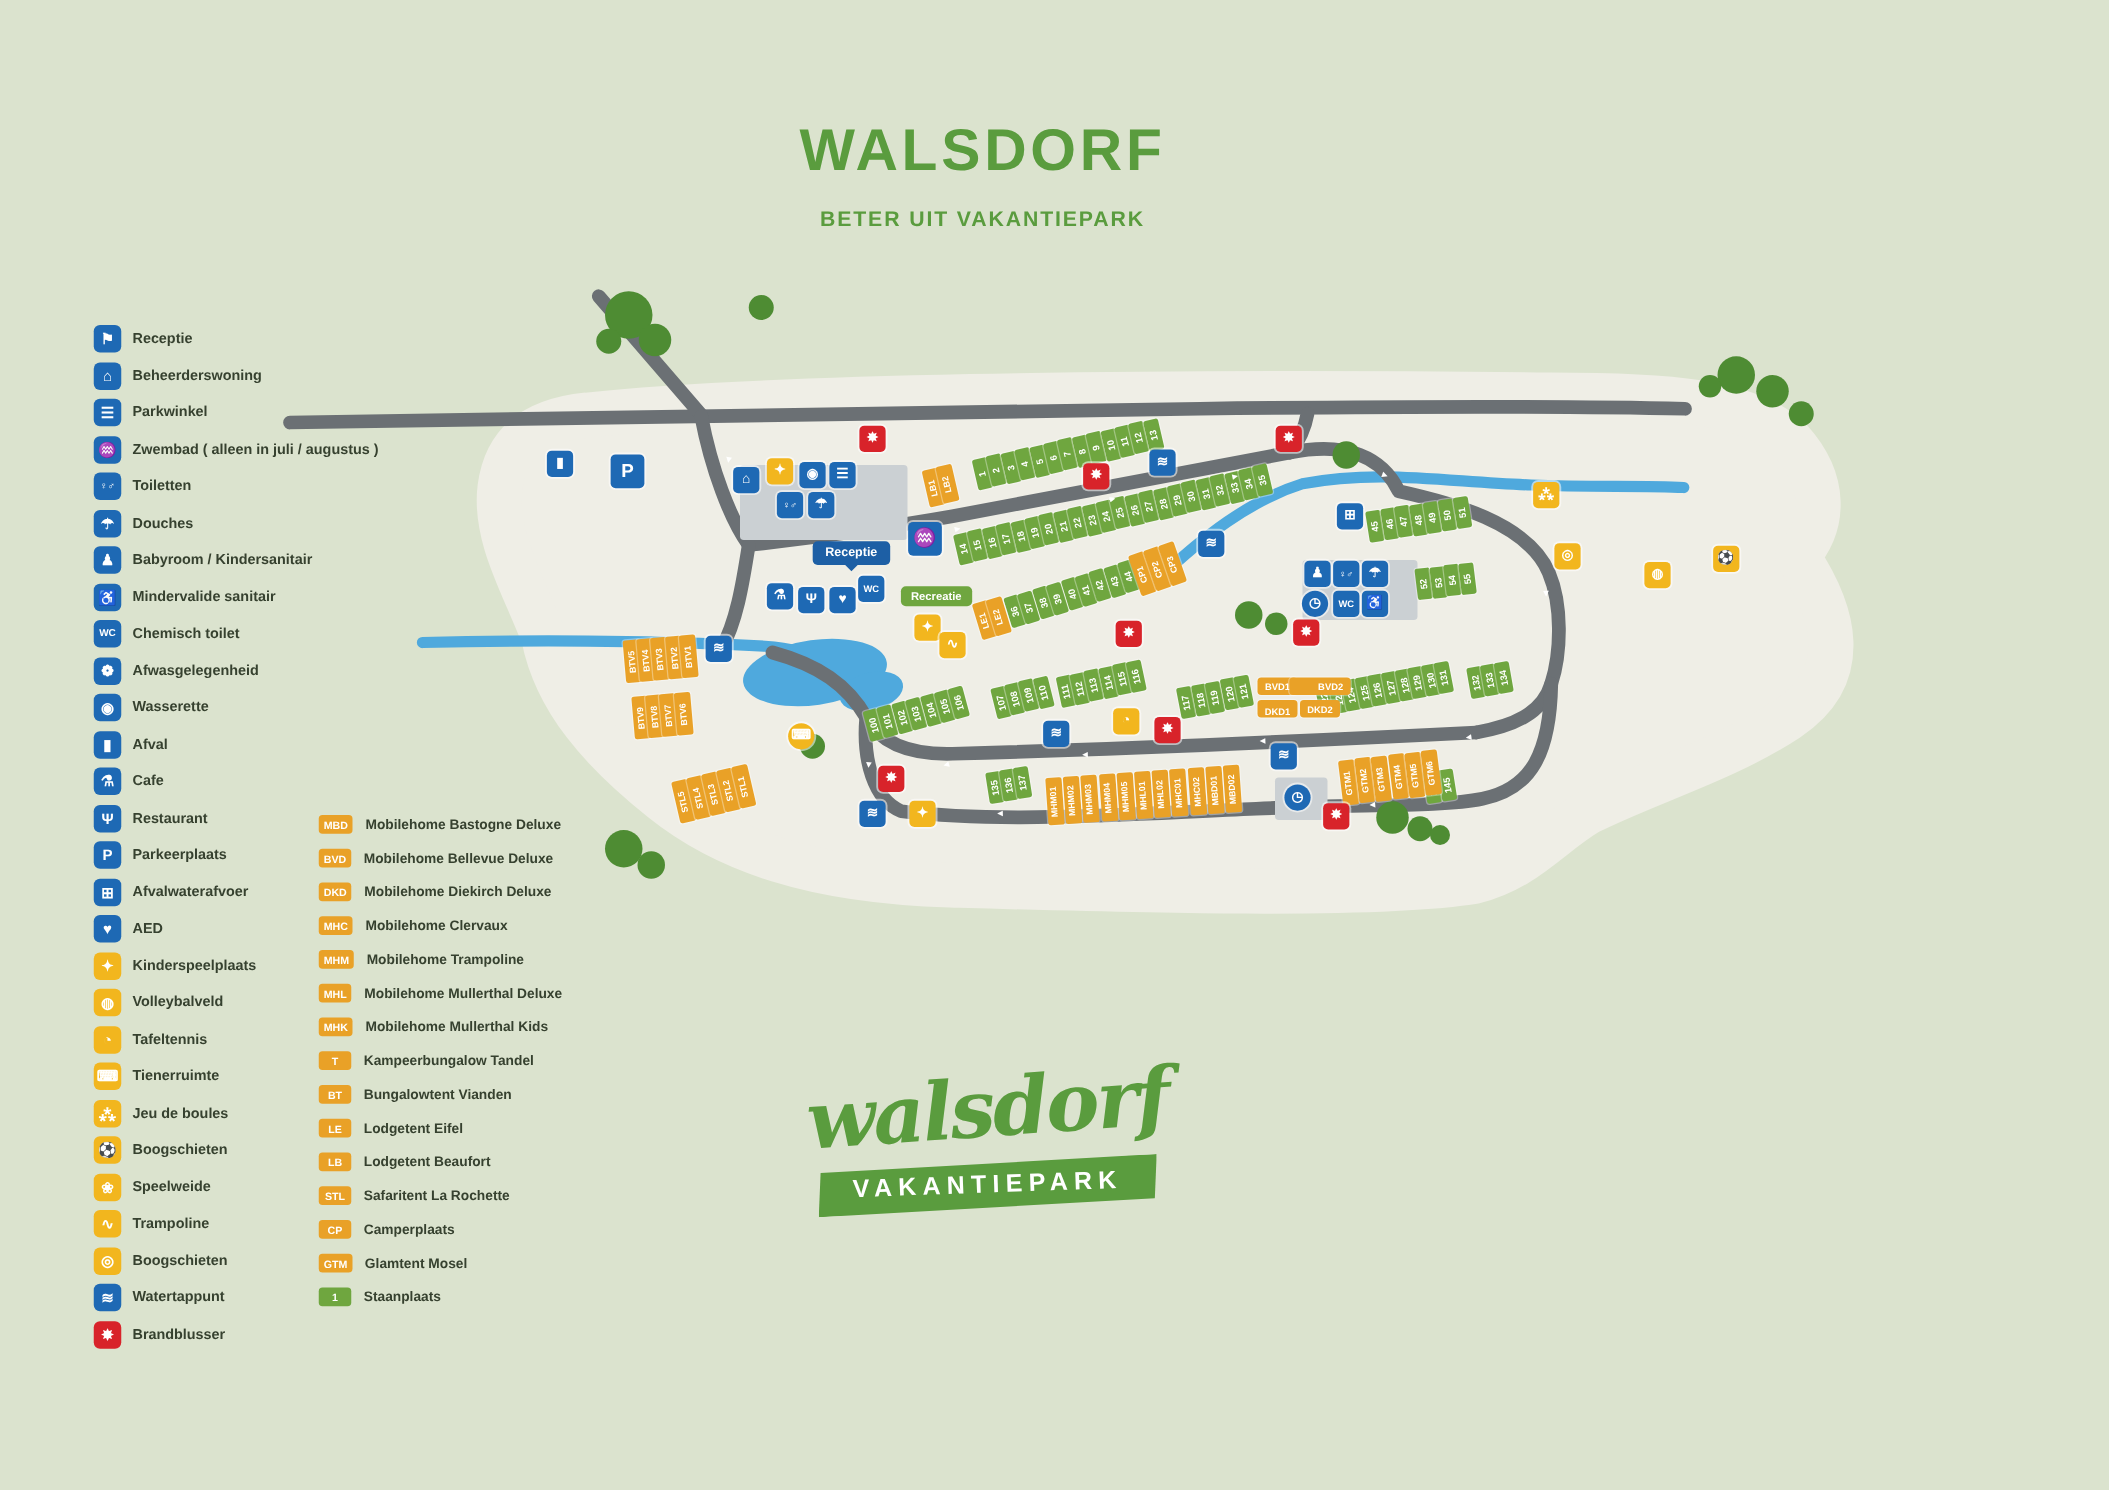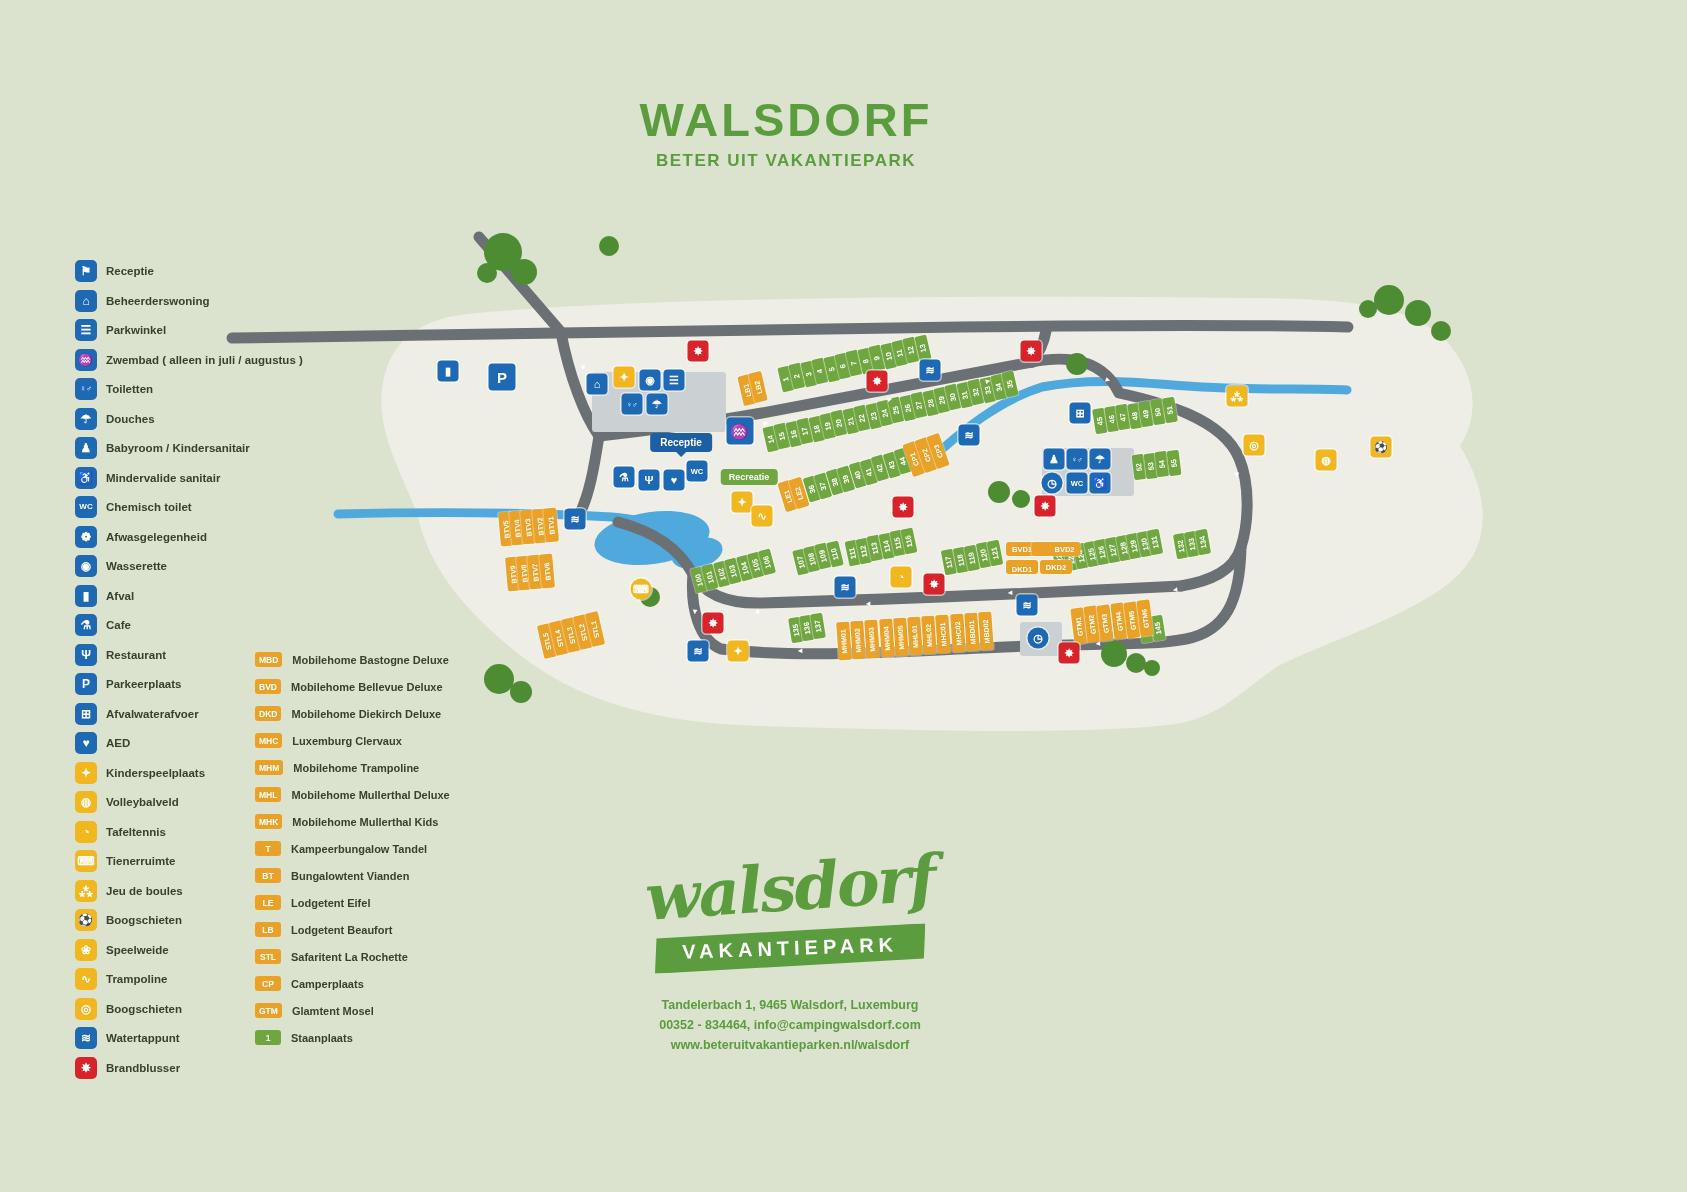--- a/index.html
+++ b/index.html
@@ -7,21 +7,21 @@
     width:1687px;height:1192px;
     background:#dbe3ce;
     font-family:"Liberation Sans", sans-serif;
     position:relative;overflow:hidden;
   }
   .page{position:absolute;inset:0;}
 
   
   .title-block{position:absolute;left:786px;top:92px;transform:translateX(-50%);text-align:center;color:#5a9c3e;}
   .title-block h1{margin:0;font-size:47px;font-weight:800;letter-spacing:3px;}
-  .title-block h2{margin:4px 0 0;font-size:17px;font-weight:800;letter-spacing:1.5px;}
+  .title-block h2{margin:19px 0 0;font-size:17px;font-weight:800;letter-spacing:1.5px;}
 
   
   .legend-fac{position:absolute;left:75px;top:260px;display:flex;flex-direction:column;gap:7.5px;}
   .leg-row{display:flex;align-items:center;gap:9px;height:22px;}
   .leg-ic{width:22px;height:22px;border-radius:5px;color:#fff;display:flex;align-items:center;justify-content:center;
           font-size:12px;font-weight:bold;flex:0 0 22px;line-height:1;}
   .leg-ic.txt{font-size:8px;letter-spacing:0;}
   .c-blue{background:#1e69b4;}
   .c-yellow{background:#f2b61e;}
   .c-red{background:#d8232a;}
@@ -740,21 +740,21 @@
       <div class="acc-row">
         <span class="acc-badge">BVD</span>
         <span class="acc-label">Mobilehome Bellevue Deluxe</span>
       </div>
       <div class="acc-row">
         <span class="acc-badge">DKD</span>
         <span class="acc-label">Mobilehome Diekirch Deluxe</span>
       </div>
       <div class="acc-row">
         <span class="acc-badge">MHC</span>
-        <span class="acc-label">Luxemburg Clervaux</span>
+        <span class="acc-label">Mobilehome Clervaux</span>
       </div>
       <div class="acc-row">
         <span class="acc-badge">MHM</span>
         <span class="acc-label">Mobilehome Trampoline</span>
       </div>
       <div class="acc-row">
         <span class="acc-badge">MHL</span>
         <span class="acc-label">Mobilehome Mullerthal Deluxe</span>
       </div>
       <div class="acc-row">
@@ -791,20 +791,15 @@
       </div>
       <div class="acc-row">
         <span class="acc-badge green">1</span>
         <span class="acc-label">Staanplaats</span>
       </div>
     </div>
 
   <div class="footer">
     <div class="logo-script">walsdorf</div>
     <div><span class="banner">VAKANTIEPARK</span></div>
-    <div class="addr">
-      <div>Tandelerbach 1, 9465 Walsdorf, Luxemburg</div>
-      <div>00352 - 834464, info@campingwalsdorf.com</div>
-      <div class="bold">www.beteruitvakantieparken.nl/walsdorf</div>
-    </div>
   </div>
 
 </div>
 
 </body></html>

